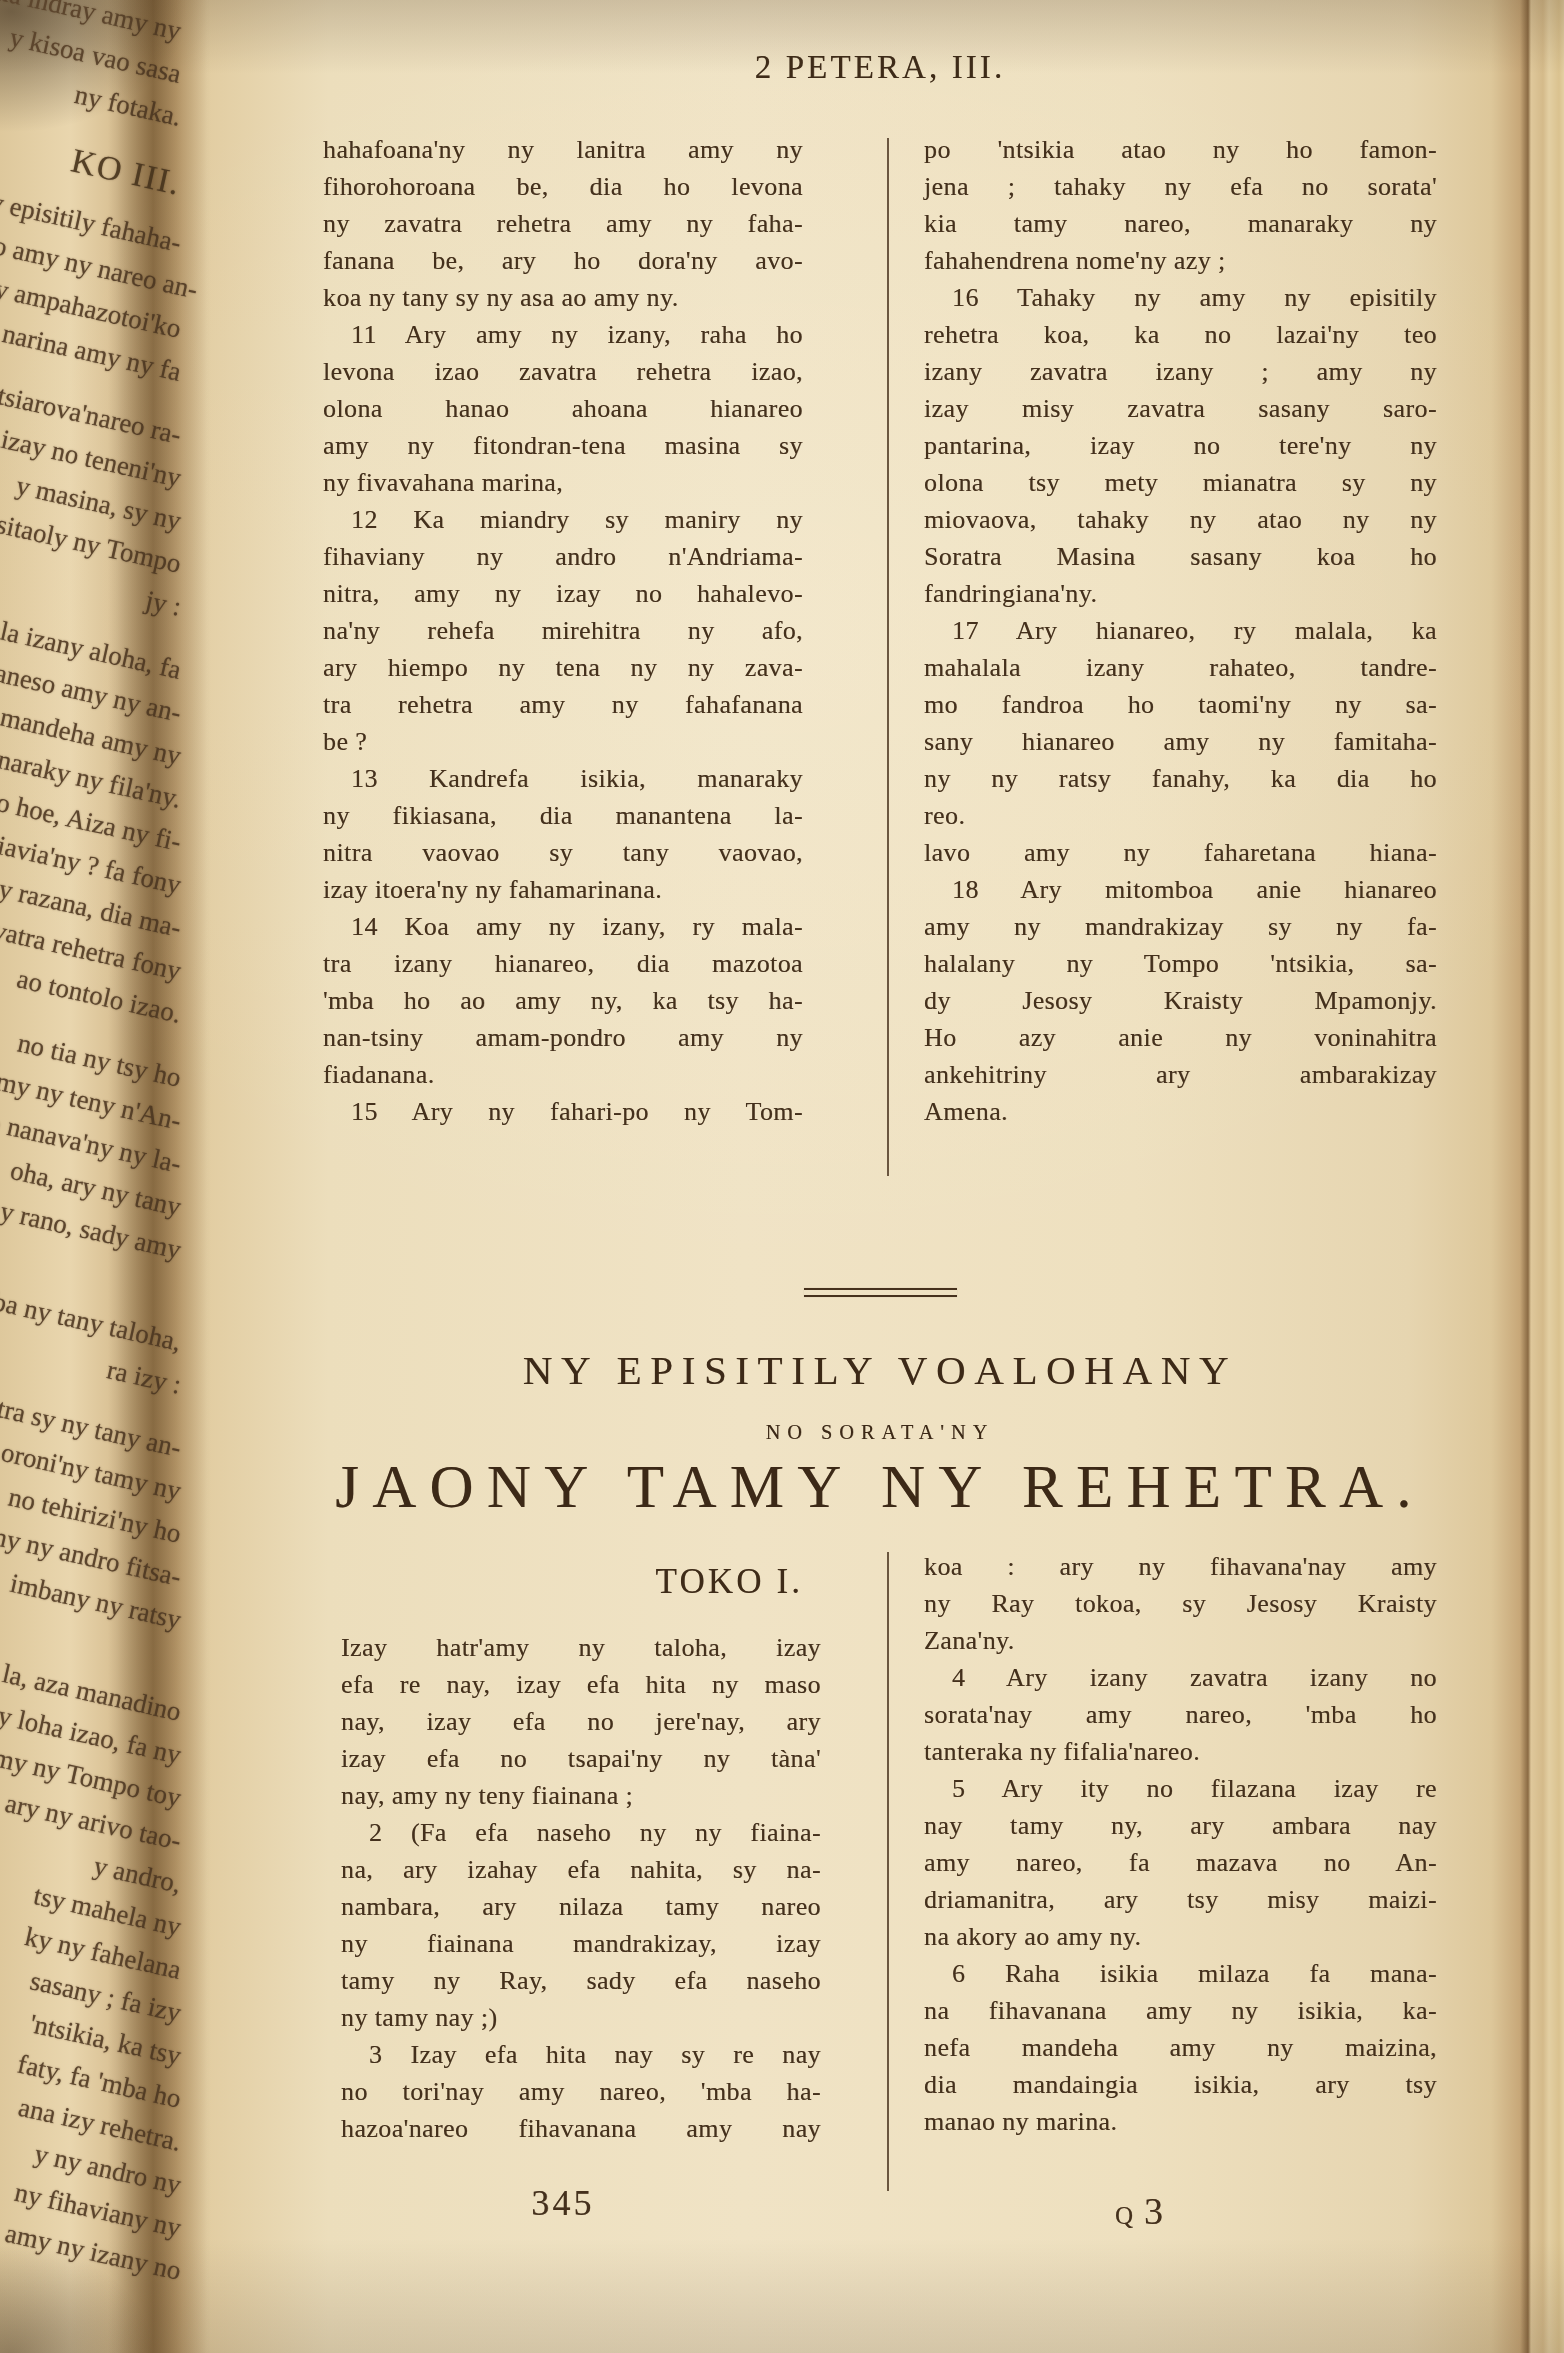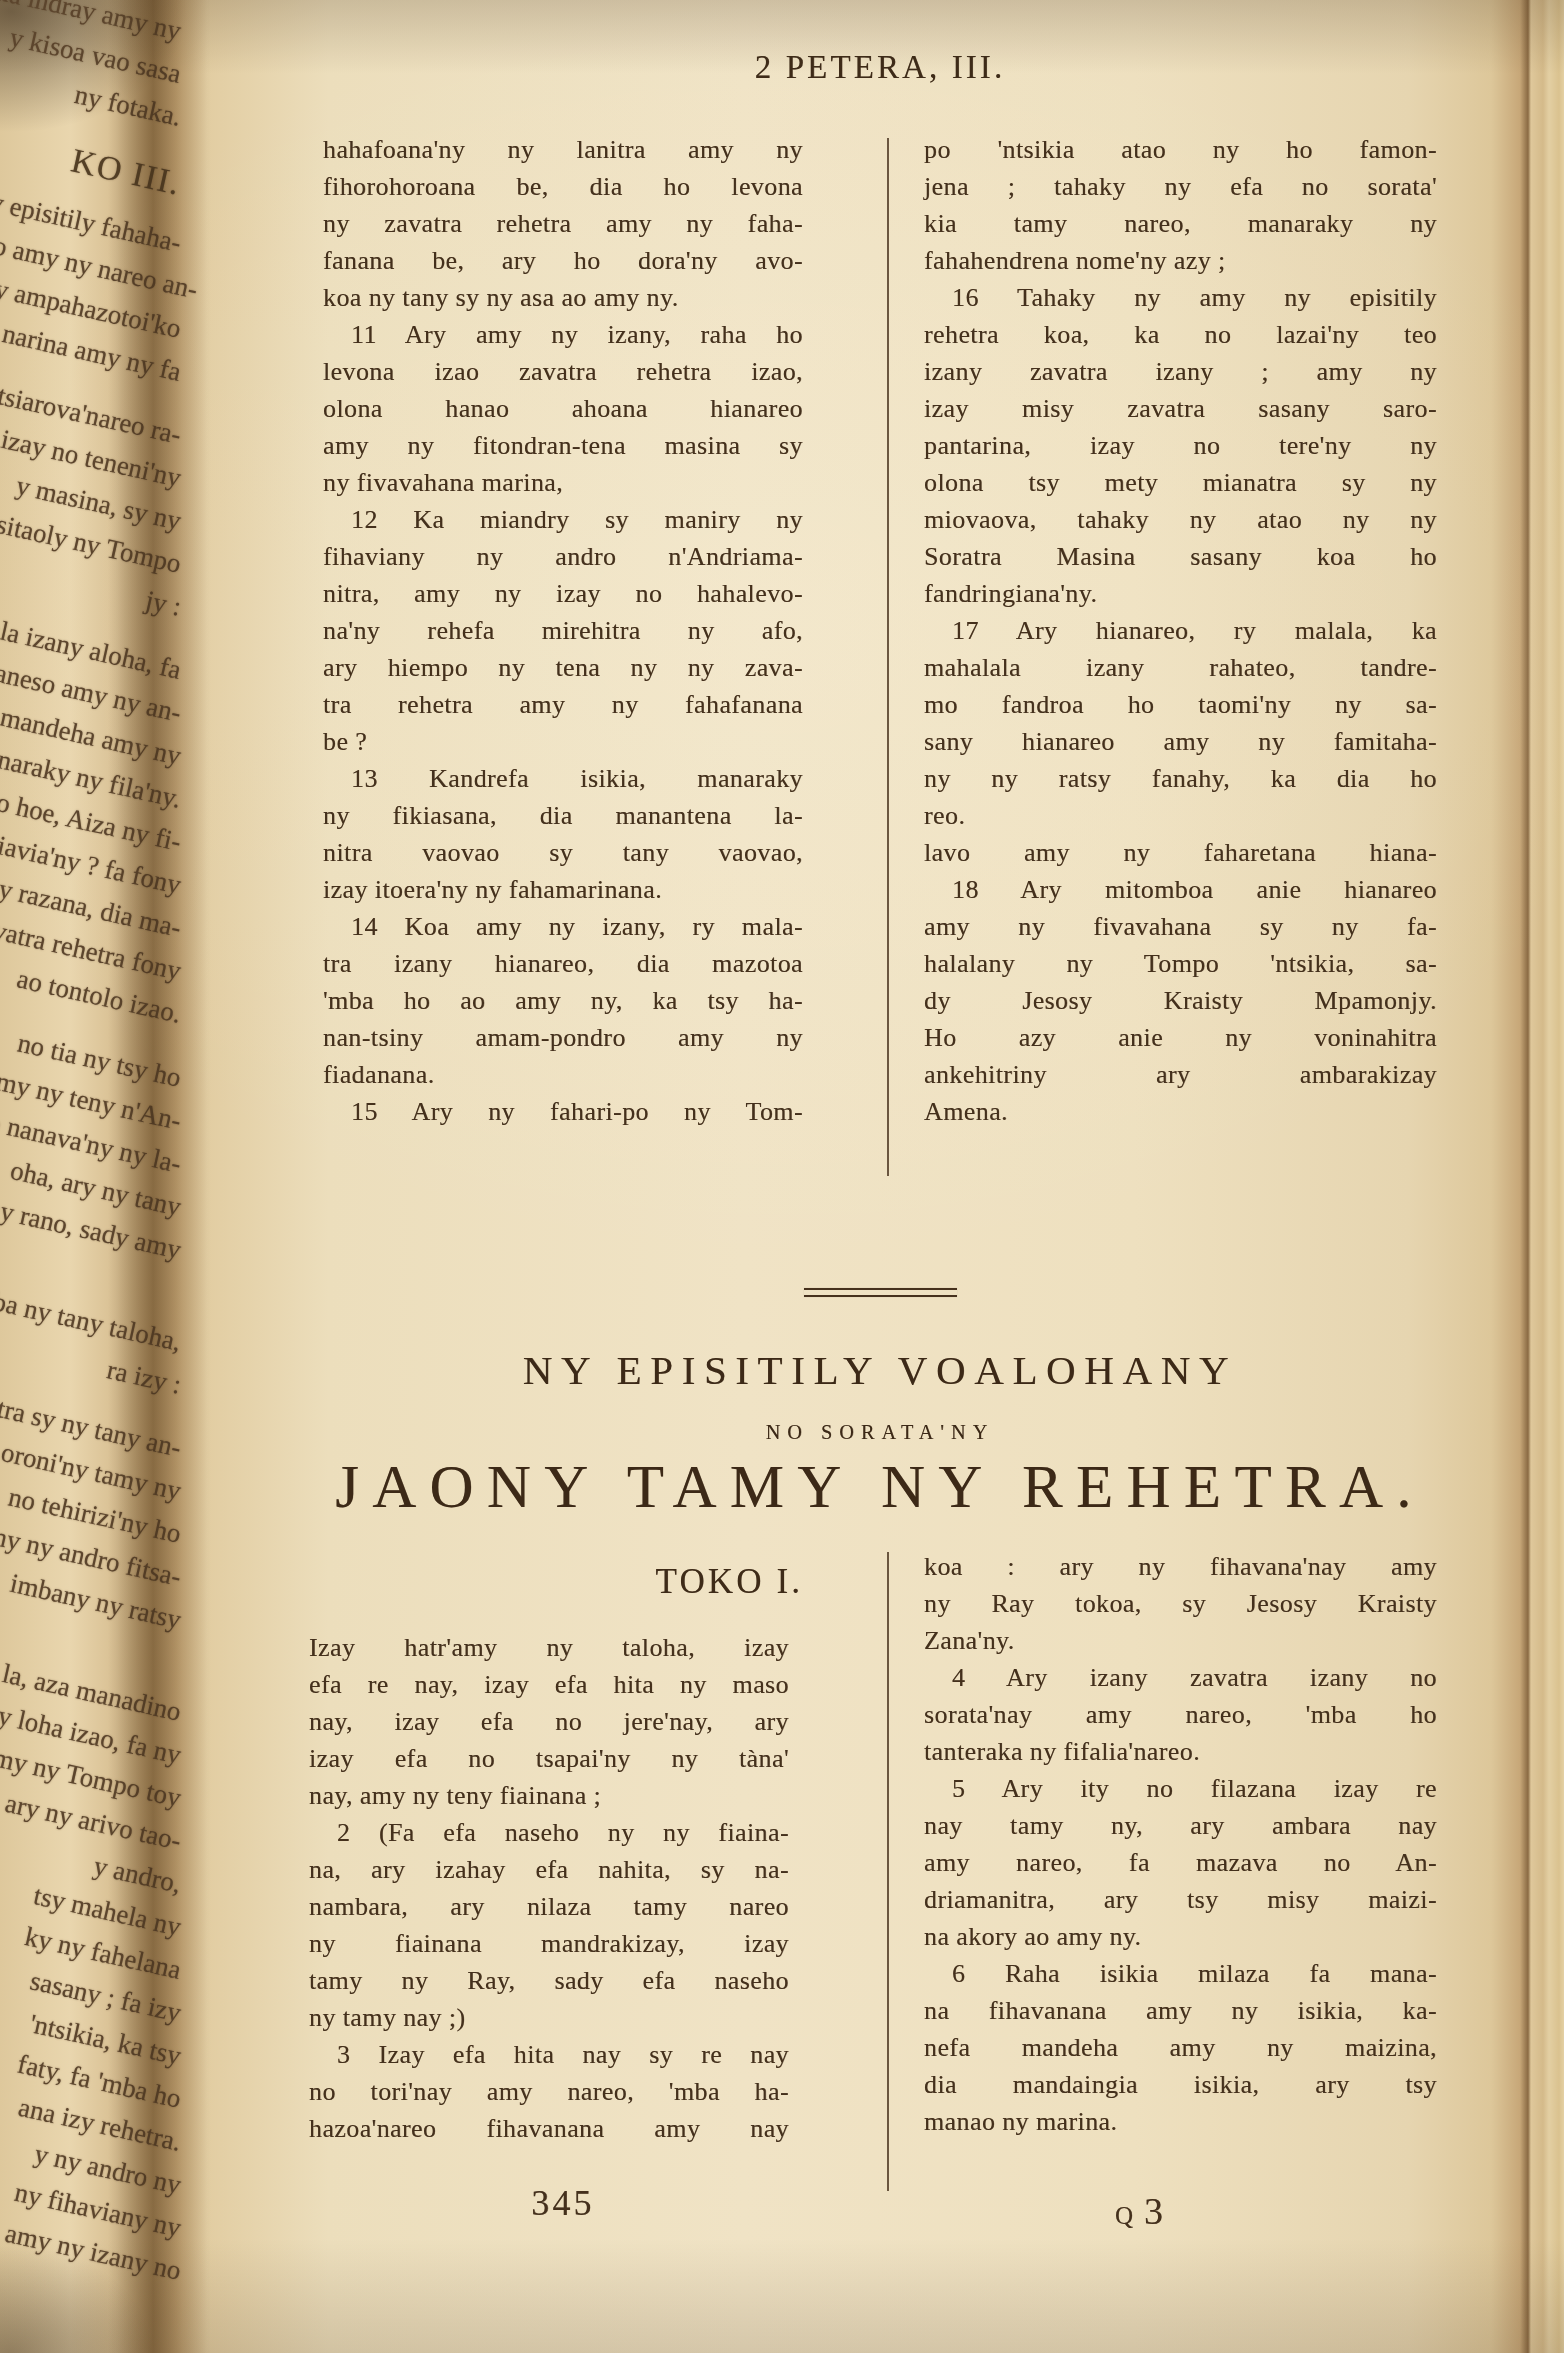--- a/index.html
+++ b/index.html
@@ -47,21 +47,21 @@
           color:#44301c; text-shadow:0.3px 0.4px 0.5px rgba(60,40,22,.45); }
 
   .running-head {
     position:absolute; left:176px; top:49px; width:1408px;
     text-align:center; font-size:33px; letter-spacing:3.1px; color:#3e2b18;
   }
 
   .col { position:absolute; }
   .col-tl { left:323px;  top:131px;  width:480px; }
   .col-tr { left:924px; top:131px;  width:513px; }
-  .col-bl { left:309px;  top:1629px; width:480px; }
+  .col-bl { left:341px;  top:1629px; width:480px; }
   .col-br { left:924px; top:1548px; width:513px; }
 
   .line {
     font-size:26px; line-height:37px; letter-spacing:0.4px;
     text-align:justify; text-align-last:justify;
   }
   .line.k-e { text-align-last:left; }
   .line.k-i { padding-left:28px; }
 
   .vrule { position:absolute; width:2.3px; background:rgba(77,55,34,.82); }
@@ -202,21 +202,21 @@
         <div class="line">Soratra Masina sasany koa ho</div>
         <div class="line k-e">fandringiana'ny.</div>
         <div class="line k-i">17 Ary hianareo, ry malala, ka</div>
         <div class="line">mahalala izany rahateo, tandre-</div>
         <div class="line">mo fandroa ho taomi'ny ny sa-</div>
         <div class="line">sany hianareo amy ny famitaha-</div>
         <div class="line">ny ny ratsy fanahy, ka dia ho</div>
         <div class="line k-e">reo.</div>
         <div class="line">lavo amy ny faharetana hiana-</div>
         <div class="line k-i">18 Ary mitomboa anie hianareo</div>
-        <div class="line">amy ny fivavahana sy ny fa-</div>
+        <div class="line">amy ny mandrakizay sy ny fa-</div>
         <div class="line">halalany ny Tompo 'ntsikia, sa-</div>
         <div class="line">dy Jesosy Kraisty Mpamonjy.</div>
         <div class="line">Ho azy anie ny voninahitra</div>
         <div class="line">ankehitriny ary ambarakizay</div>
         <div class="line k-e">Amena.</div>
       </div>
 
     <div class="ornament"></div>
 
     <div class="title title1">NY EPISITILY VOALOHANY</div>

